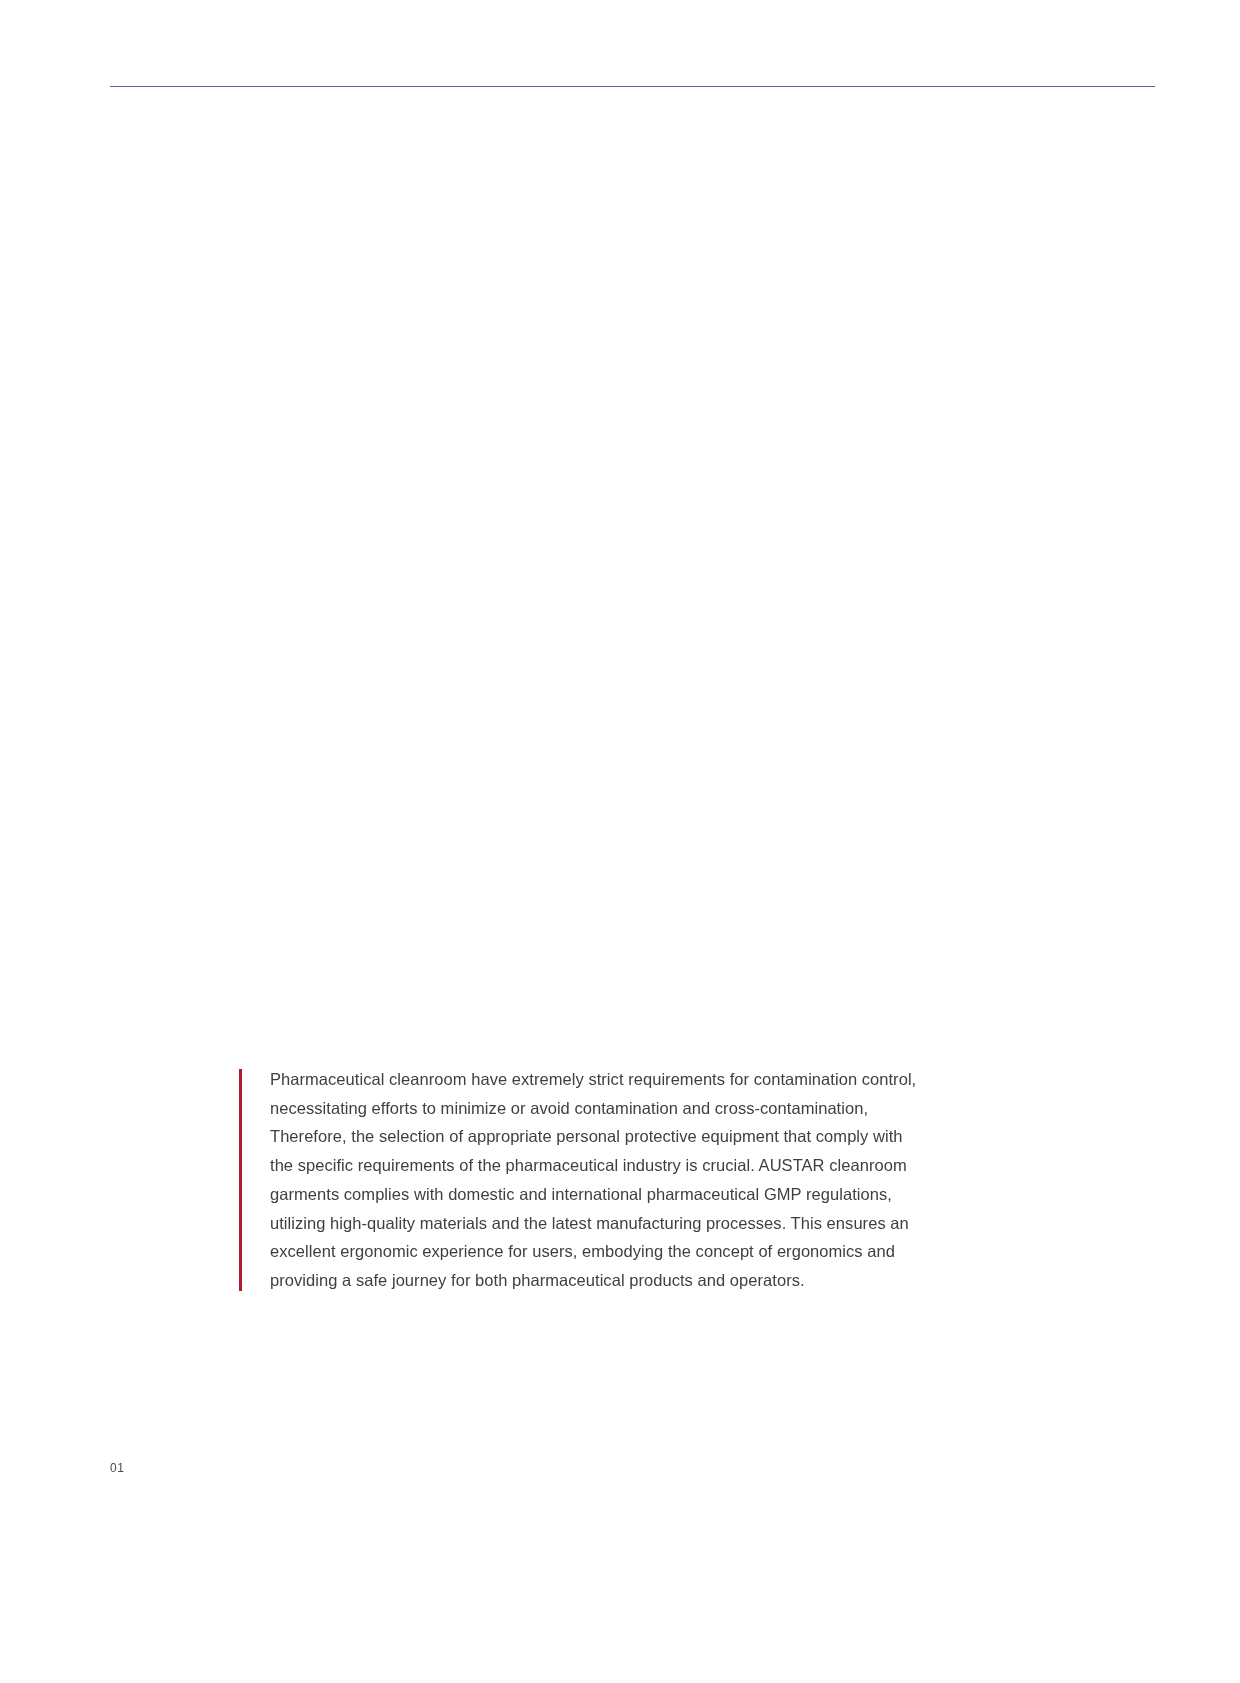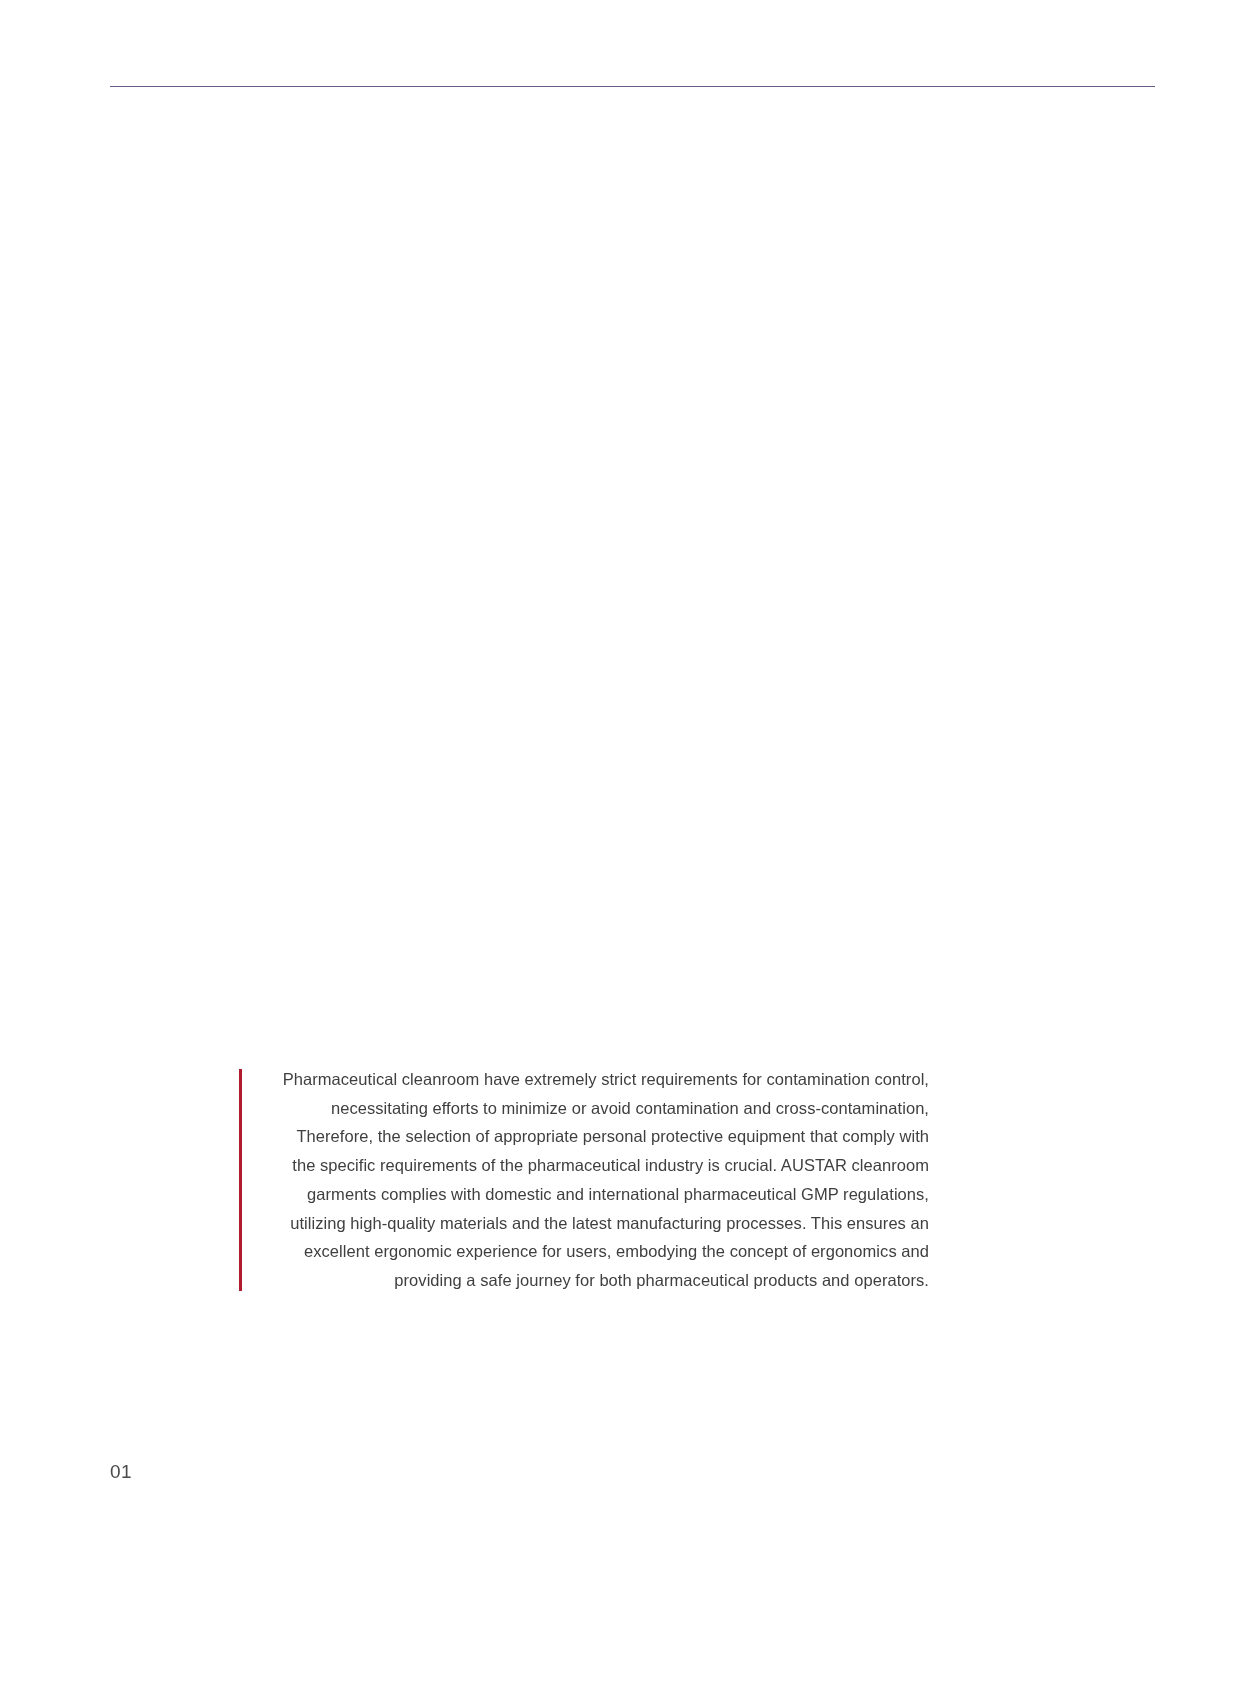--- a/index.html
+++ b/index.html
@@ -49,30 +49,30 @@
     width: 3px;
     background: #b01c2e;
   }
   .body-text {
     margin: 0;
     font-family: "Liberation Sans", sans-serif;
     font-size: 16.5px;
     line-height: 28.7px;
     color: #3f3f3f;
     letter-spacing: 0.05px;
-    text-align: right;
+    text-align: left;
   }
 
   
   .page-number {
     position: absolute;
     left: 110px;
     top: 1461px;
     font-family: "Liberation Sans", sans-serif;
-    font-size: 19px;
+    font-size: 12px;
     color: #4a4a4a;
     letter-spacing: 0.5px;
   }
 </style>
 </head>
 <body>
 
 <div class="page">
 
   <div class="top-rule"></div>

